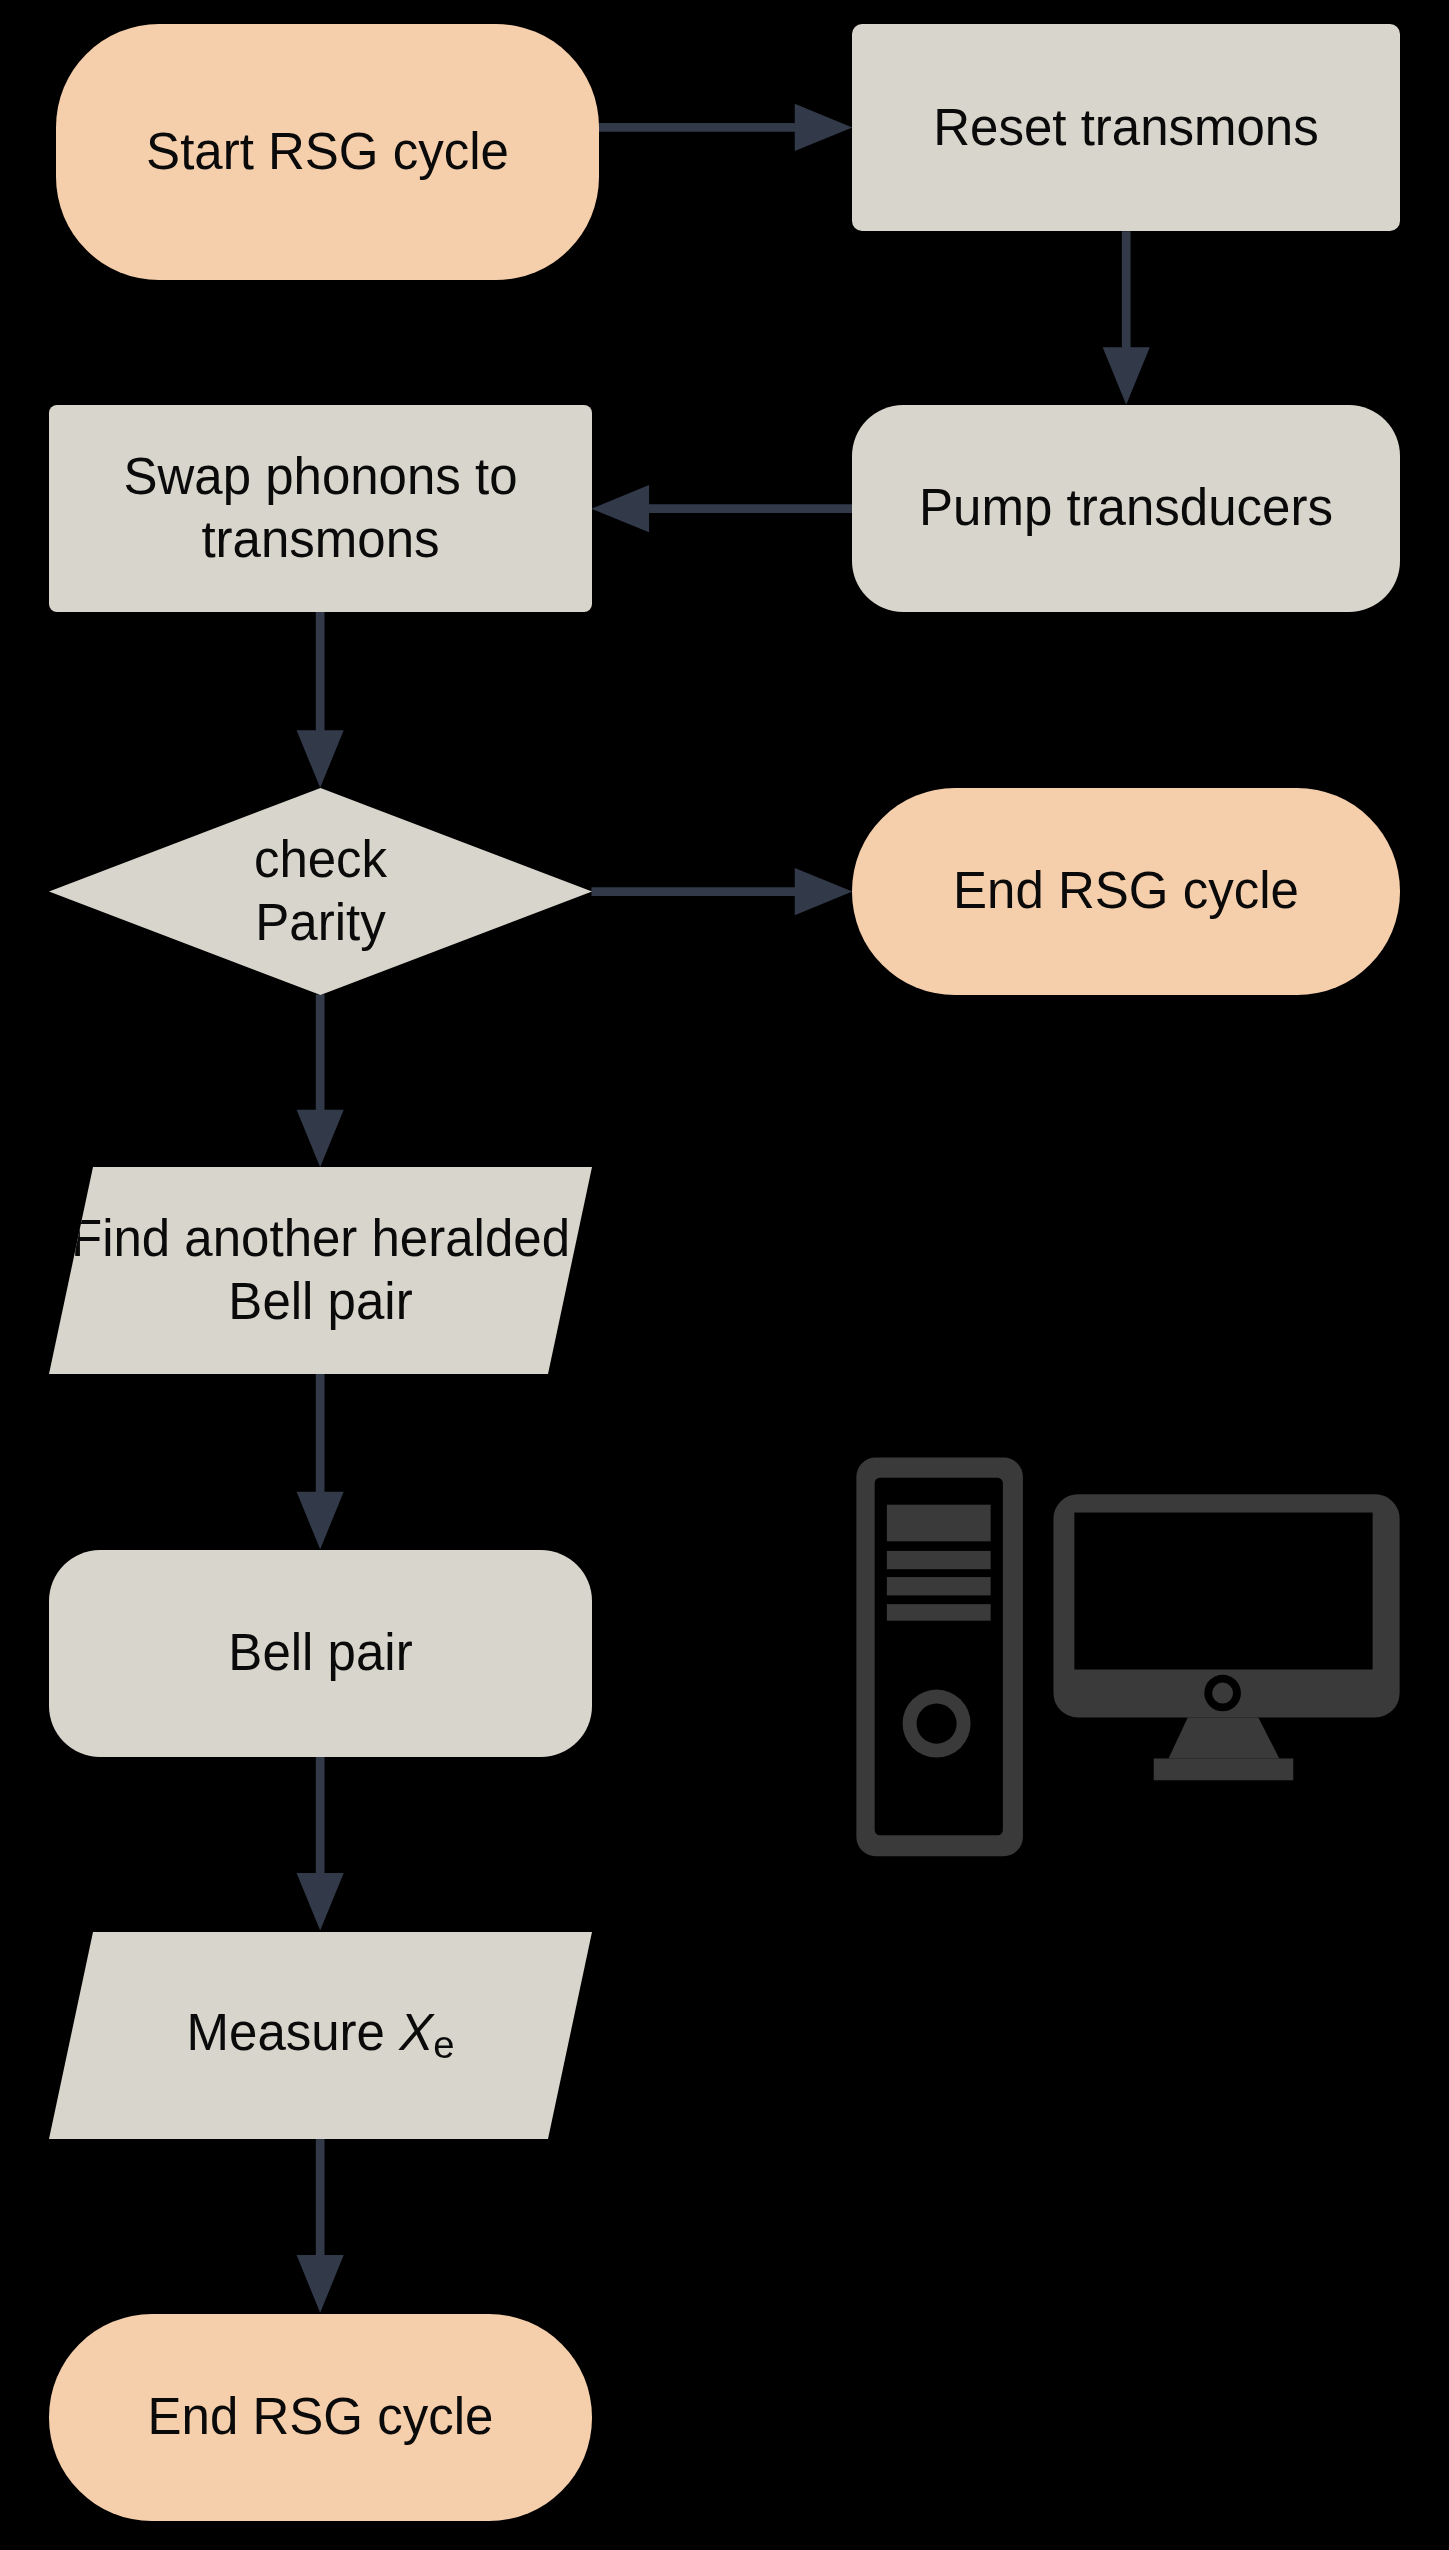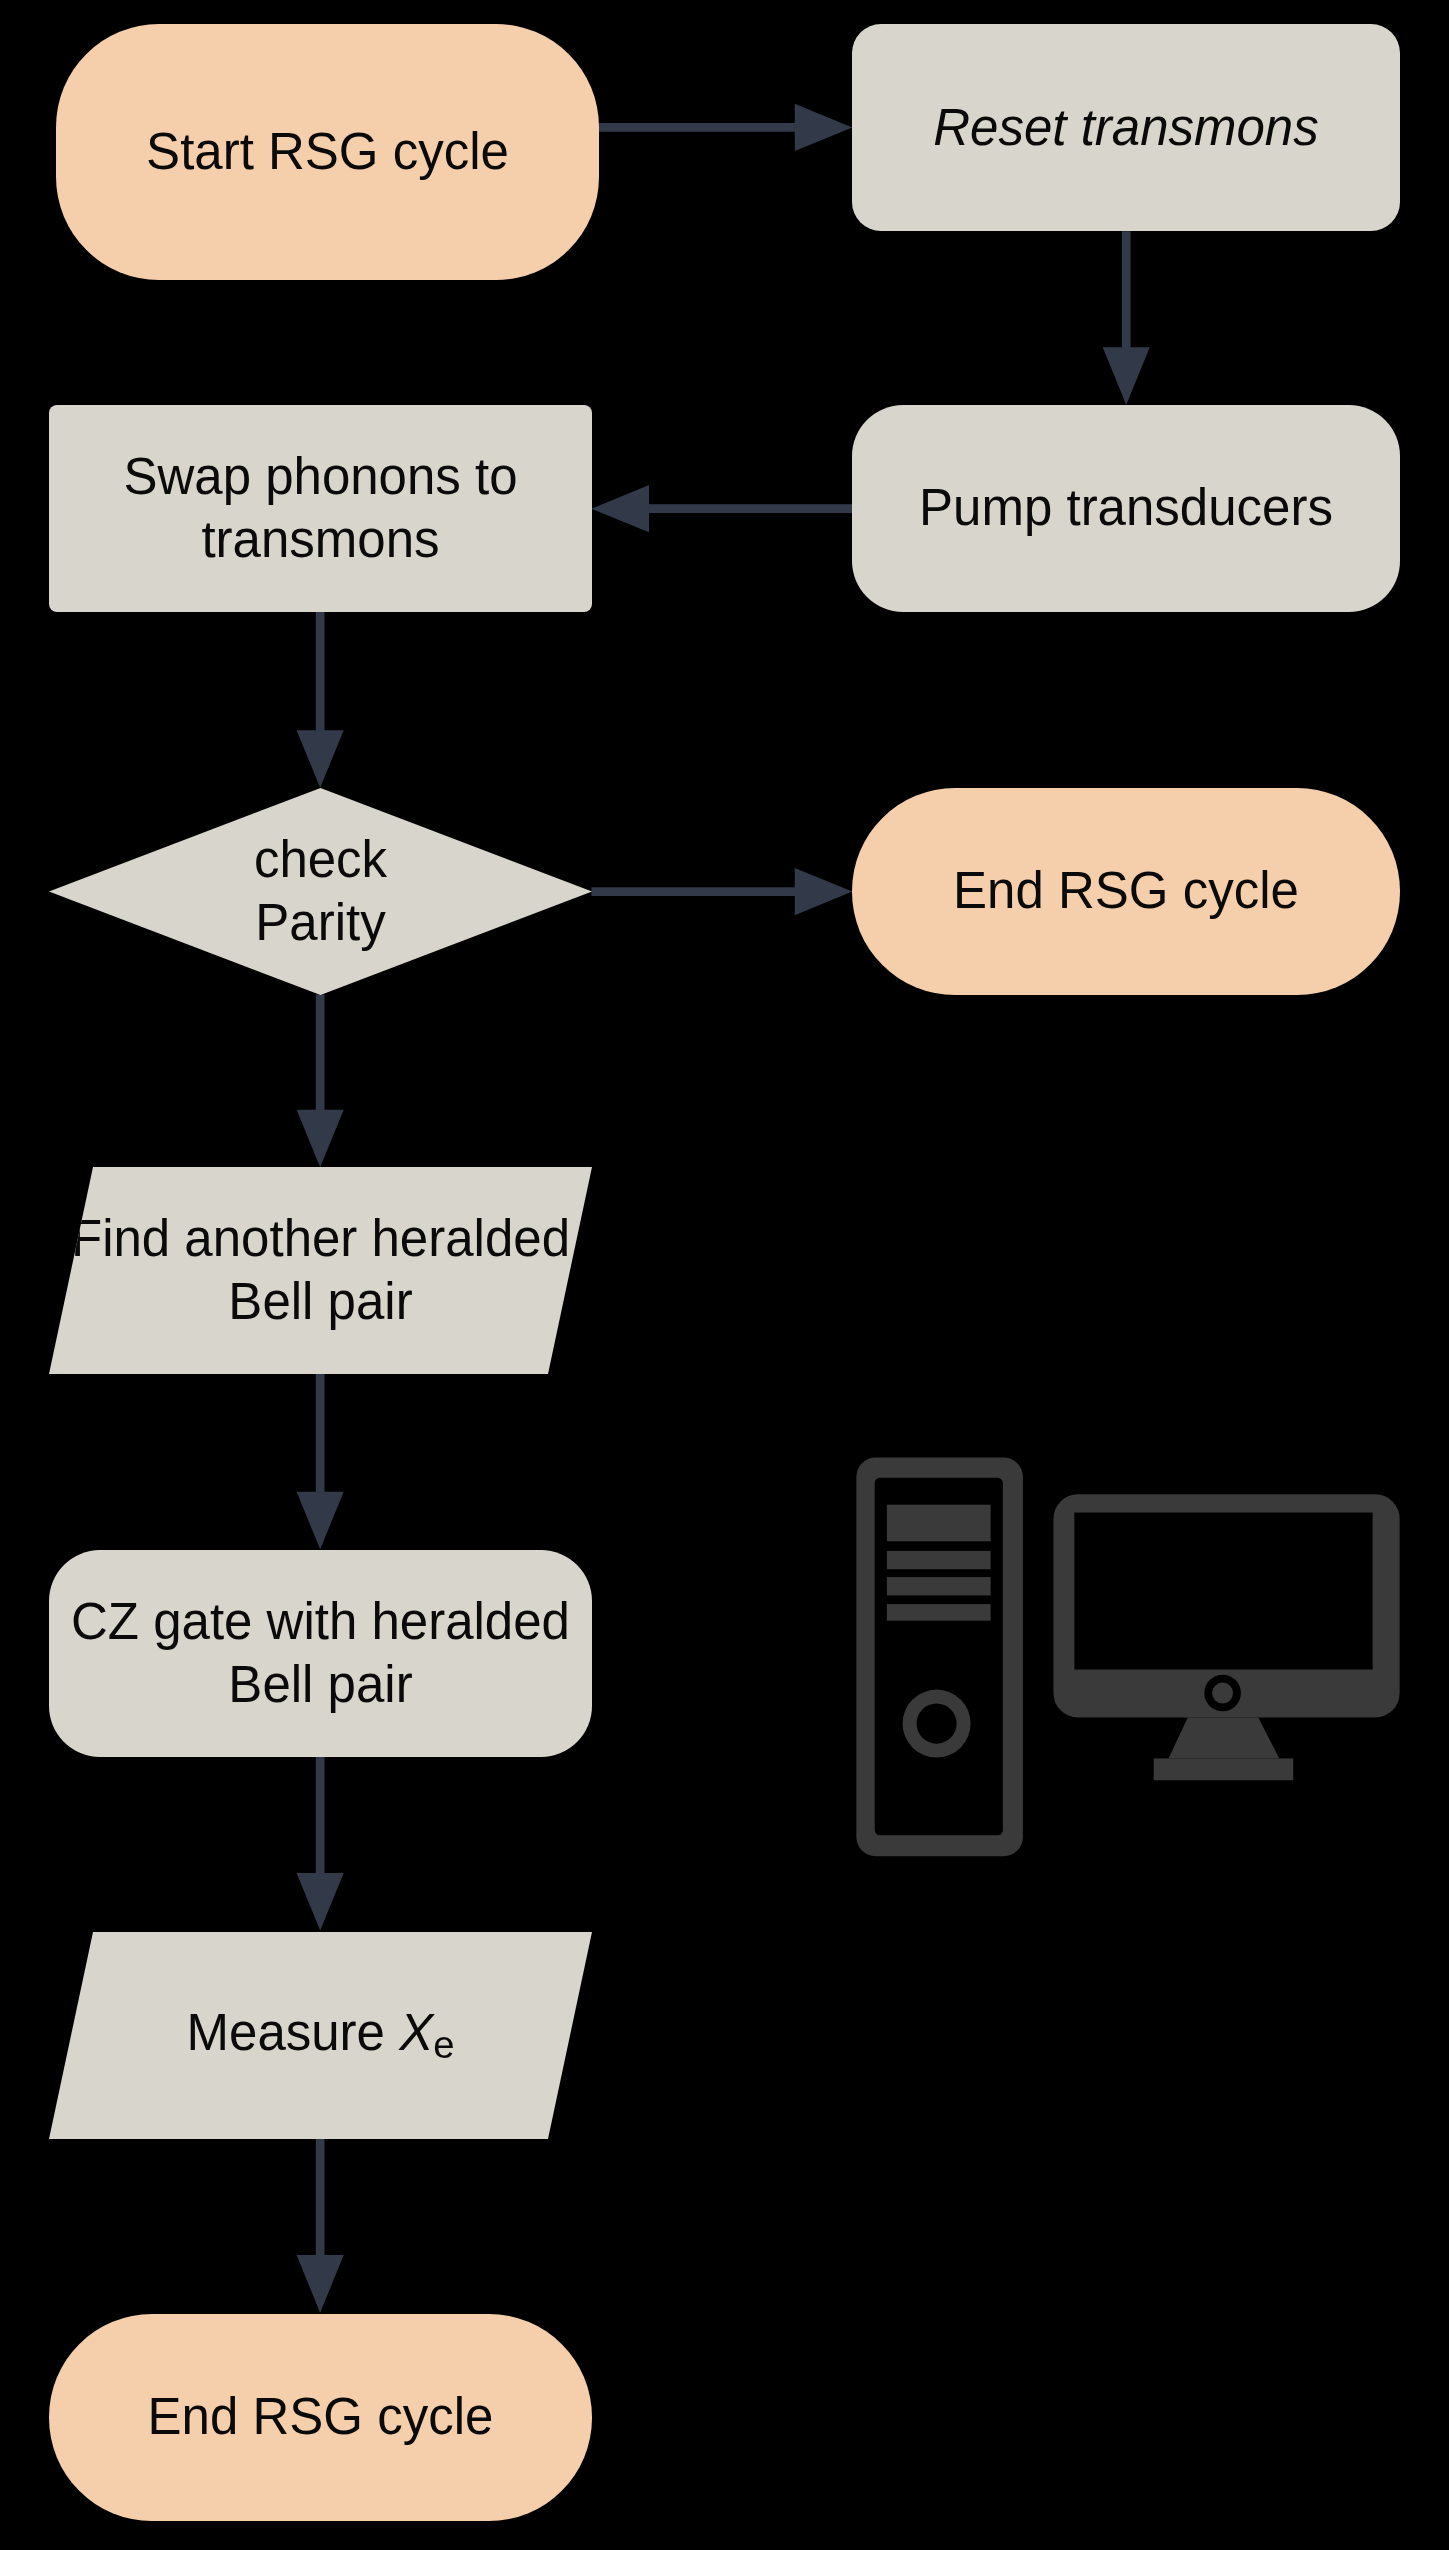--- a/index.html
+++ b/index.html
@@ -89,21 +89,21 @@
         <polygon points="340,2585 394,2585 367,2651" fill="#323A4A"></polygon>
       </g>
     </svg>
 
   <div id="nodes">
       <div class="node terminal" style="left: 56px; top: 24.4px; width: 543px; height: 256px; border-radius: 103px;">
         <div class="label">
           <div>Start RSG cycle</div>
         </div>
       </div>
-      <div class="node process" style="left: 852px; top: 24.4px; width: 548px; height: 207px; border-radius: 29px; font-style: italic;">
+      <div class="node process" style="left: 852px; top: 24.4px; width: 548px; height: 207px; border-radius: 10px;">
         <div class="label">
           <div>Reset transmons</div>
         </div>
       </div>
       <div class="node process" style="left: 49px; top: 405px; width: 543px; height: 207px; border-radius: 8px;">
         <div class="label">
           <div>Swap phonons to</div>
           <div>transmons</div>
         </div>
       </div>
@@ -124,21 +124,20 @@
         </div>
       </div>
       <div class="node process" style="left: 49px; top: 1167px; width: 543px; height: 207px; clip-path: polygon(44px 0px, 100% 0px, calc(100% - 44px) 100%, 0px 100%);">
         <div class="label">
           <div>Find another heralded</div>
           <div>Bell pair</div>
         </div>
       </div>
       <div class="node process" style="left: 49px; top: 1550px; width: 543px; height: 207px; border-radius: 51px;">
         <div class="label">
-          <div>CZ gate with heralded</div>
           <div>Bell pair</div>
         </div>
       </div>
       <div class="node process" style="left: 49px; top: 1932px; width: 543px; height: 207px; clip-path: polygon(44px 0px, 100% 0px, calc(100% - 44px) 100%, 0px 100%);">
         <div class="label"><span>Measure </span><span class="ital">X</span><span class="sub">e</span></div>
       </div>
       <div class="node terminal" style="left: 49px; top: 2314px; width: 543px; height: 207px; border-radius: 103px;">
         <div class="label">
           <div>End RSG cycle</div>
         </div>

